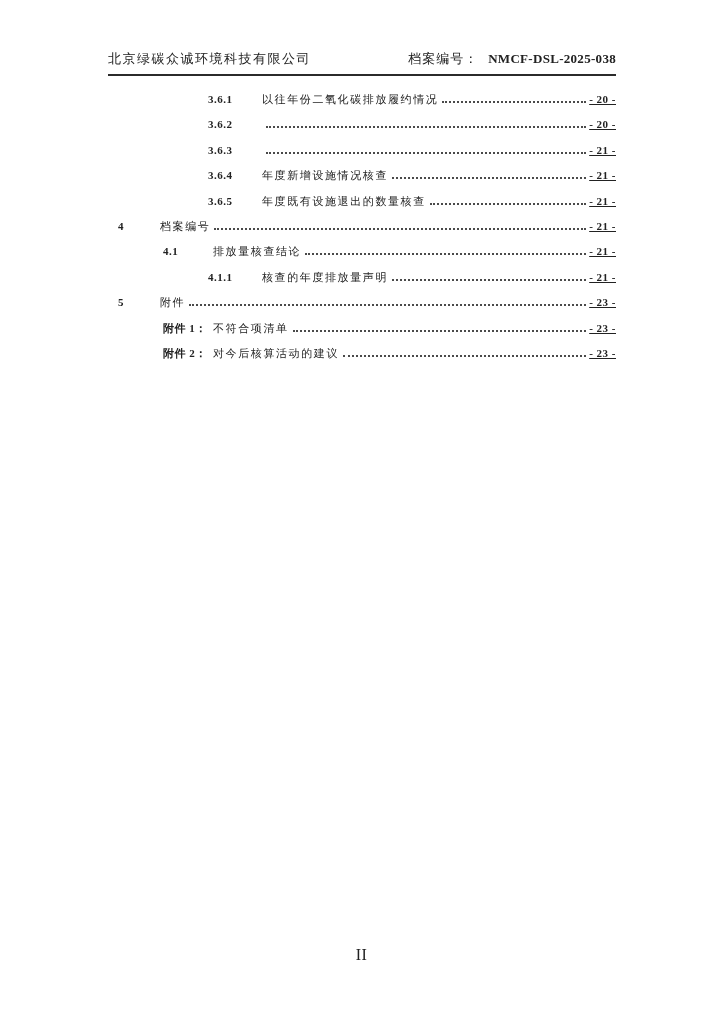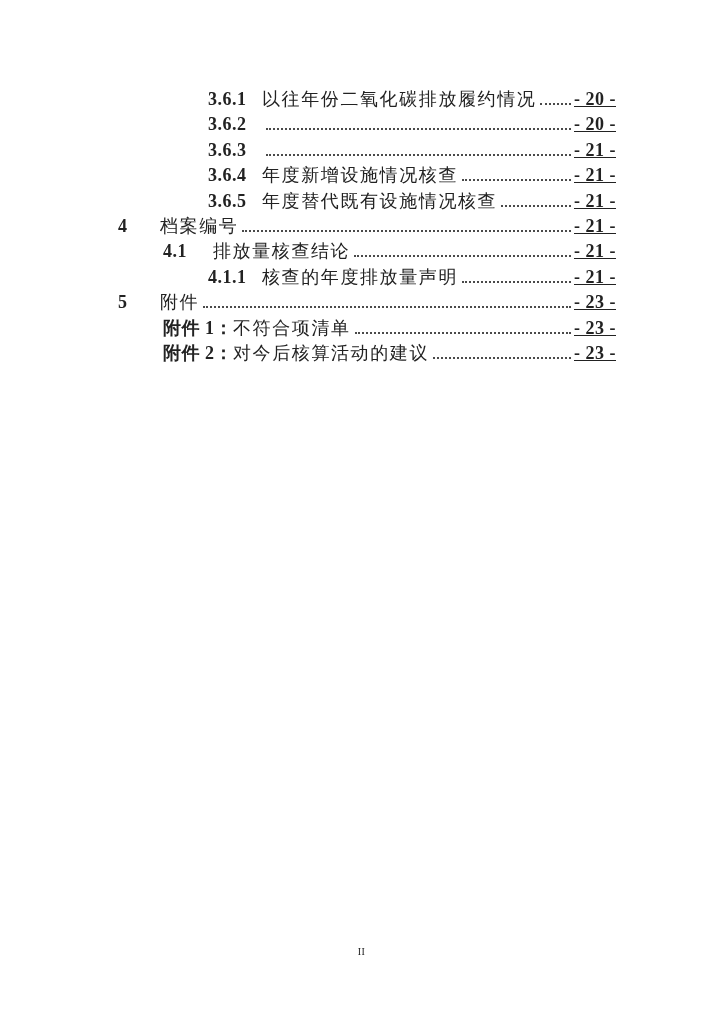--- a/index.html
+++ b/index.html
@@ -48,21 +48,21 @@
   .toc {
     position: absolute;
     left: 108px;
     right: 107px;
     top: 87px;
   }
   .toc-row {
     display: flex;
     align-items: baseline;
     height: 25.4px;
-    font-size: 18px;
+    font-size: 11px;
     line-height: 25.4px;
   }
   .toc-row .num {
     font-weight: 700;
     white-space: nowrap;
     letter-spacing: 0.5px;
     flex: 0 0 auto;
   }
   .lvl-1 { padding-left: 10px; }
   .lvl-2 { padding-left: 55px; }
@@ -89,29 +89,36 @@
     letter-spacing: 0.5px;
     text-decoration: underline;
   }
   
   .doc-footer {
     position: absolute;
     left: 0;
     right: 0;
     top: 946px;
     text-align: center;
-    font-size: 10px;
+    font-size: 16px;
     letter-spacing: 0.5px;
   }
 </style>
 </head>
 <body>
 
 <div class="page">
 
+  <div class="doc-header">
+    <span class="company-name">北京绿碳众诚环境科技有限公司</span>
+    <span class="archive">
+      <span class="archive-label">档案编号：</span>
+      <span class="archive-number">NMCF-DSL-2025-038</span>
+    </span>
+  </div>
 
   <div class="toc" id="toc">
     <div class="toc-row lvl-3">
       <span class="num">3.6.1</span>
       <span class="title">以往年份二氧化碳排放履约情况</span>
       <span class="dots"></span>
       <span class="page-num">- 20 -</span>
     </div>
 
     <div class="toc-row lvl-3">
@@ -128,21 +135,21 @@
 
     <div class="toc-row lvl-3">
       <span class="num">3.6.4</span>
       <span class="title">年度新增设施情况核查</span>
       <span class="dots"></span>
       <span class="page-num">- 21 -</span>
     </div>
 
     <div class="toc-row lvl-3">
       <span class="num">3.6.5</span>
-      <span class="title">年度替代既有设施情况核查</span>
+      <span class="title">年度既有设施退出的数量核查</span>
       <span class="dots"></span>
       <span class="page-num">- 21 -</span>
     </div>
 
     <div class="toc-row lvl-1">
       <span class="num">4</span>
       <span class="title">档案编号</span>
       <span class="dots"></span>
       <span class="page-num">- 21 -</span>
     </div>

